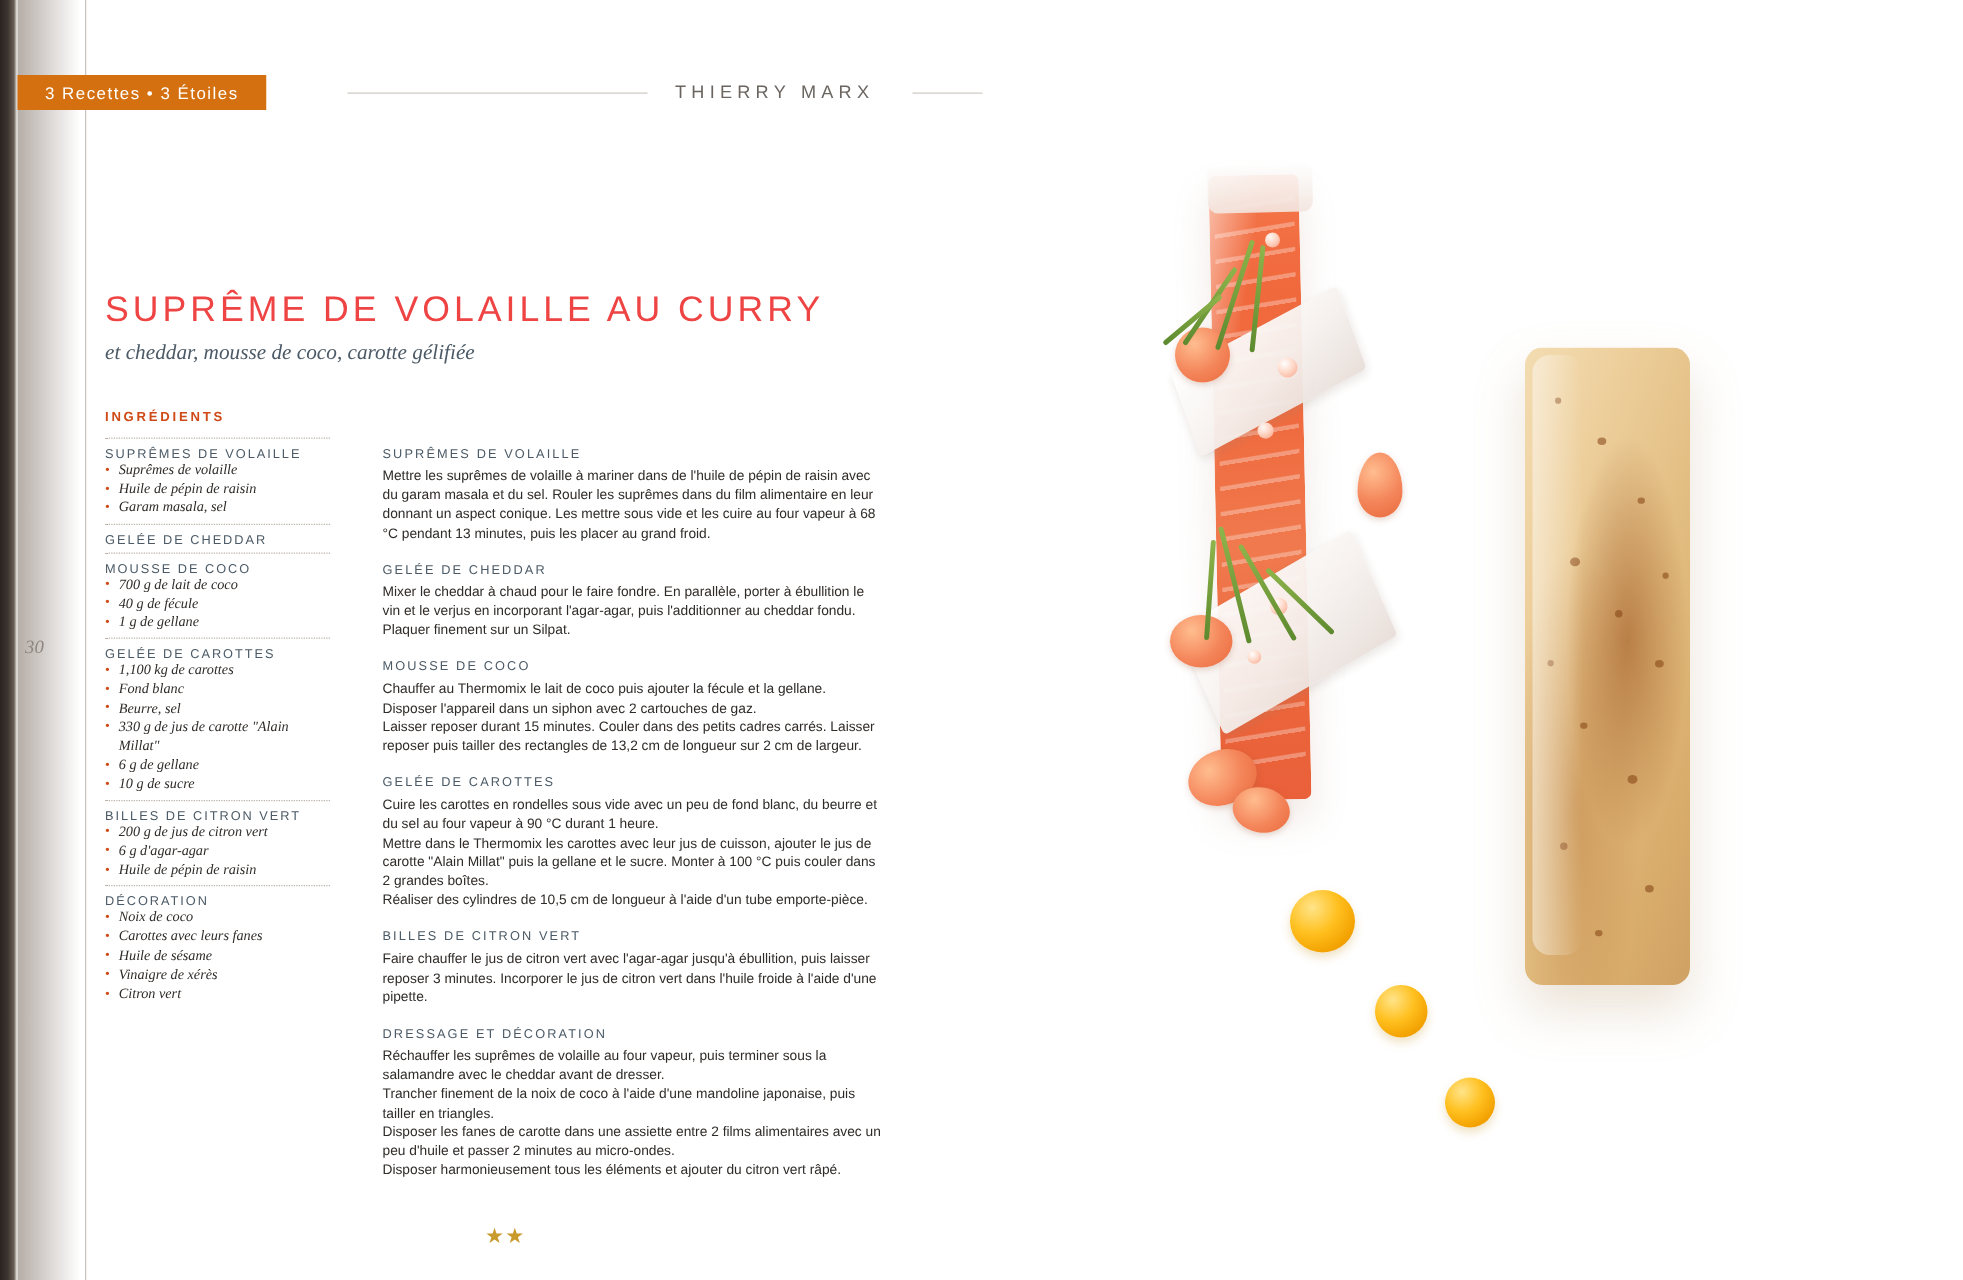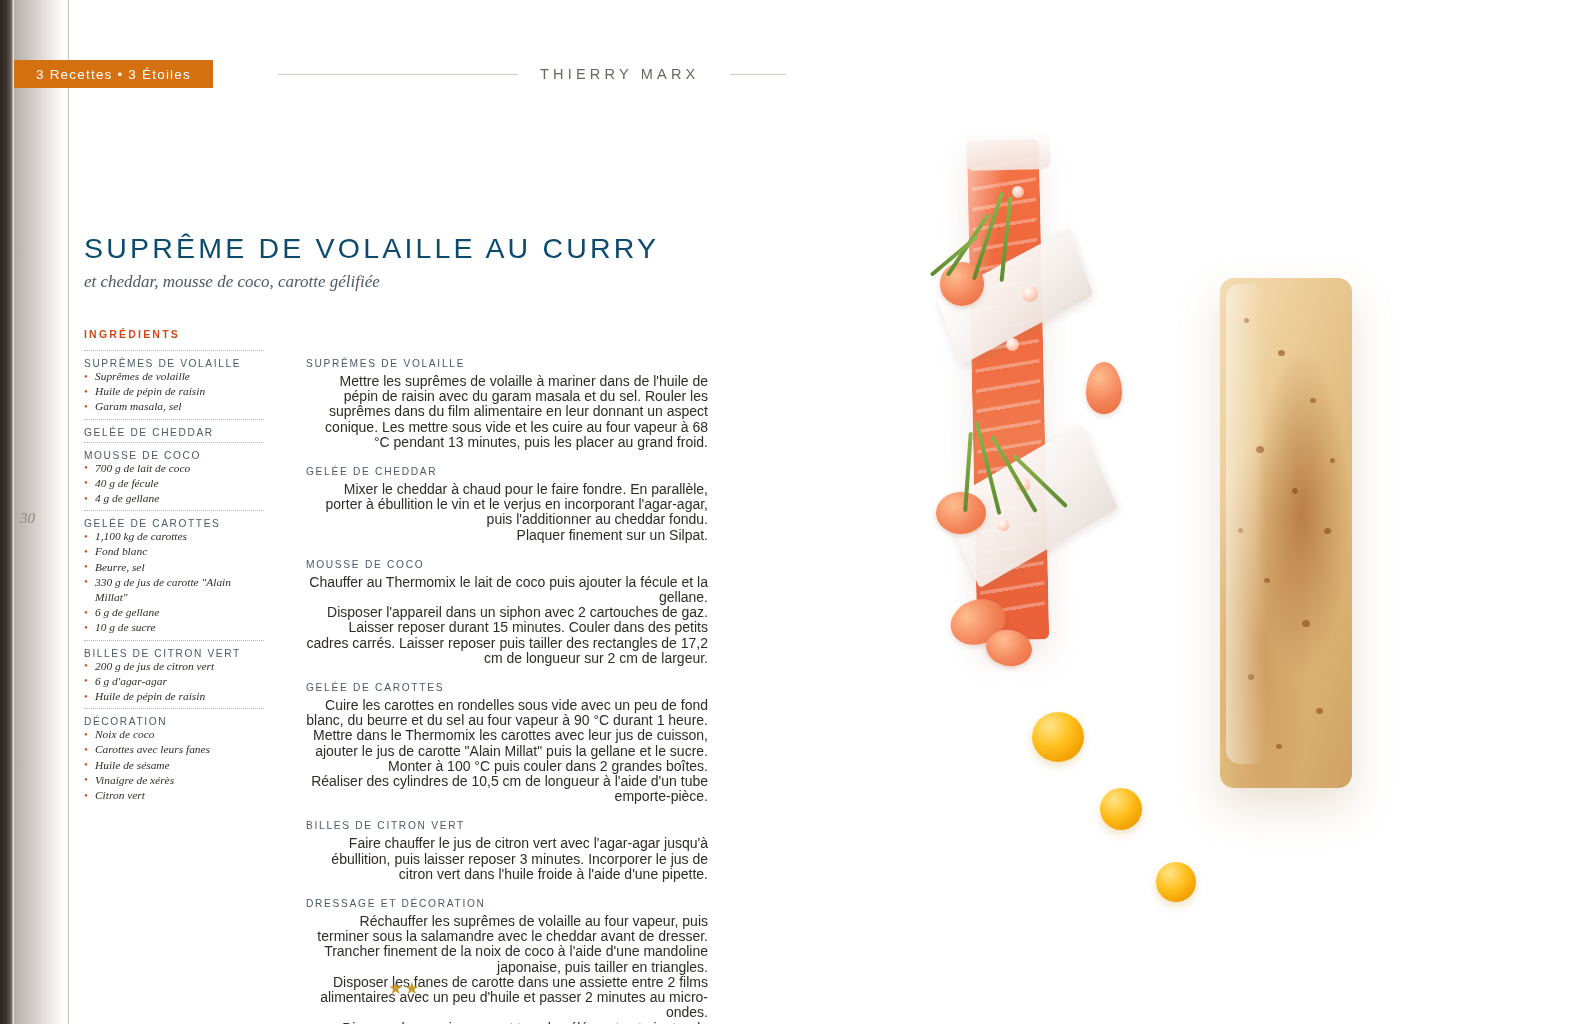--- a/index.html
+++ b/index.html
@@ -104,21 +104,21 @@
     color: #8e8880;
   }
 
   
   .recipe-title {
     position: absolute;
     left: 84px;
     top: 232px;
     font-size: 28.5px;
     letter-spacing: 3.2px;
-    color: #0c4a6e;
+    color: #ef4444;
     font-family: "Liberation Sans", sans-serif;
     font-weight: normal;
     white-space: nowrap;
   }
   .recipe-subtitle {
     position: absolute;
     left: 84px;
     top: 272px;
     font-family: "Liberation Serif", serif;
     font-style: italic;
@@ -190,25 +190,24 @@
   .m-head {
     font-size: 10.2px;
     letter-spacing: 1.7px;
     color: #4b5a66;
     margin-top: 16px;
     margin-bottom: 5px;
   }
   .m-head:first-child { margin-top: 0; }
   .m-body p {
     margin: 0 0 0 0;
-    font-size: 14px;
+    font-size: 11px;
     line-height: 15.2px;
     color: #2f2b28;
     font-family: "Liberation Sans", sans-serif;
-    text-align: right;
   }
 
   .stars {
     position: absolute;
     left: 388px;
     top: 978px;
     color: #c99a2e;
     font-size: 17px;
     letter-spacing: 1px;
   }
@@ -375,21 +374,21 @@
       <div class="ing-group">
         <div class="dotrule"></div>
         <div class="ing-group-title">GELÉE DE CHEDDAR</div>
       </div>
       <div class="ing-group">
         <div class="dotrule"></div>
         <div class="ing-group-title">MOUSSE DE COCO</div>
         <ul class="ing-list">
           <li>700 g de lait de coco</li>
           <li>40 g de fécule</li>
-          <li>4 g de gellane</li>
+          <li>1 g de gellane</li>
         </ul>
       </div>
       <div class="ing-group">
         <div class="dotrule"></div>
         <div class="ing-group-title">GELÉE DE CAROTTES</div>
         <ul class="ing-list">
           <li>1,100 kg de carottes</li>
           <li>Fond blanc</li>
           <li>Beurre, sel</li>
           <li>330 g de jus de carotte "Alain Millat"</li>
@@ -426,21 +425,21 @@
       </div>
       <div class="m-head">GELÉE DE CHEDDAR</div>
       <div class="m-body">
         <p>Mixer le cheddar à chaud pour le faire fondre. En parallèle, porter à ébullition le vin et le verjus en incorporant l'agar-agar, puis l'additionner au cheddar fondu.</p>
         <p>Plaquer finement sur un Silpat.</p>
       </div>
       <div class="m-head">MOUSSE DE COCO</div>
       <div class="m-body">
         <p>Chauffer au Thermomix le lait de coco puis ajouter la fécule et la gellane.</p>
         <p>Disposer l'appareil dans un siphon avec 2 cartouches de gaz.</p>
-        <p>Laisser reposer durant 15 minutes. Couler dans des petits cadres carrés. Laisser reposer puis tailler des rectangles de 17,2 cm de longueur sur 2 cm de largeur.</p>
+        <p>Laisser reposer durant 15 minutes. Couler dans des petits cadres carrés. Laisser reposer puis tailler des rectangles de 13,2 cm de longueur sur 2 cm de largeur.</p>
       </div>
       <div class="m-head">GELÉE DE CAROTTES</div>
       <div class="m-body">
         <p>Cuire les carottes en rondelles sous vide avec un peu de fond blanc, du beurre et du sel au four vapeur à 90 °C durant 1 heure.</p>
         <p>Mettre dans le Thermomix les carottes avec leur jus de cuisson, ajouter le jus de carotte "Alain Millat" puis la gellane et le sucre. Monter à 100 °C puis couler dans 2 grandes boîtes.</p>
         <p>Réaliser des cylindres de 10,5 cm de longueur à l'aide d'un tube emporte-pièce.</p>
       </div>
       <div class="m-head">BILLES DE CITRON VERT</div>
       <div class="m-body">
         <p>Faire chauffer le jus de citron vert avec l'agar-agar jusqu'à ébullition, puis laisser reposer 3 minutes. Incorporer le jus de citron vert dans l'huile froide à l'aide d'une pipette.</p>

